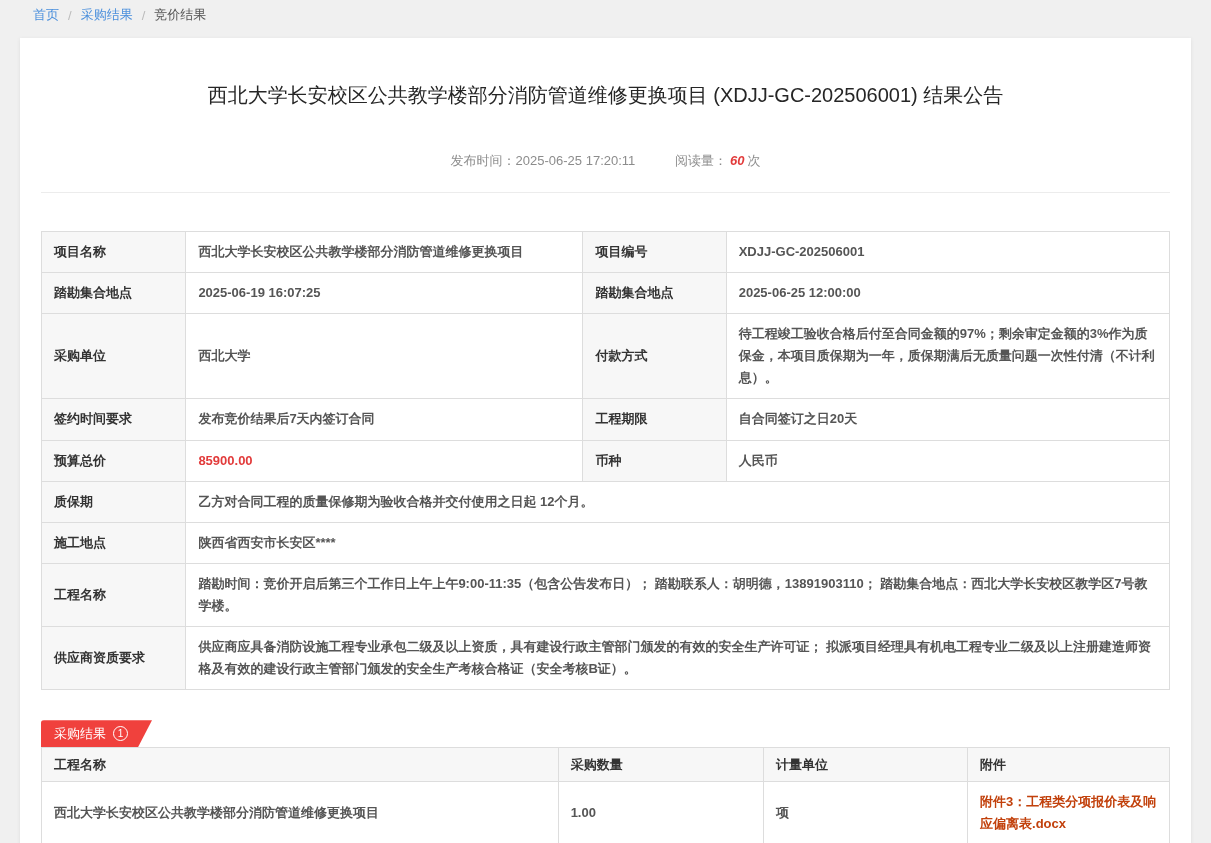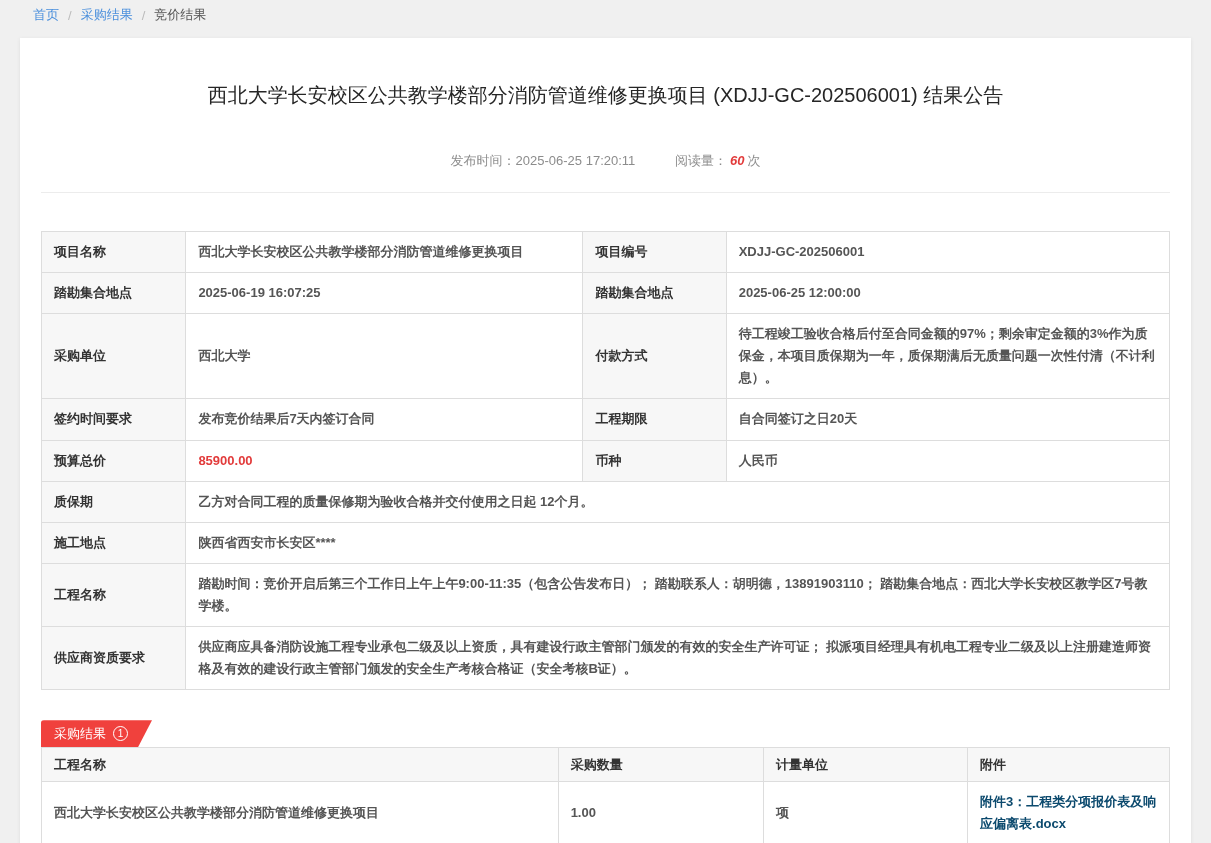--- a/index.html
+++ b/index.html
@@ -95,21 +95,21 @@
     border-radius: 50%;
     display: inline-flex;
     align-items: center;
     justify-content: center;
     font-size: 10px;
     line-height: 1;
   }
 
   .result-table th.label-cell { padding-top: 6px; padding-bottom: 5px; }
   .result-sub-table { margin-top: -1px; }
-  .attachment-link { color: #0c4a6e; cursor: pointer; text-decoration: none; }
+  .attachment-link { color: #c2410c; cursor: pointer; text-decoration: none; }
 </style>
 </head>
 <body>
 
 <nav class="breadcrumb">
   <a class="crumb-link">首页</a>
   <span class="crumb-sep">/</span>
   <a class="crumb-link">采购结果</a>
   <span class="crumb-sep">/</span>
   <span class="crumb-current">竞价结果</span>

